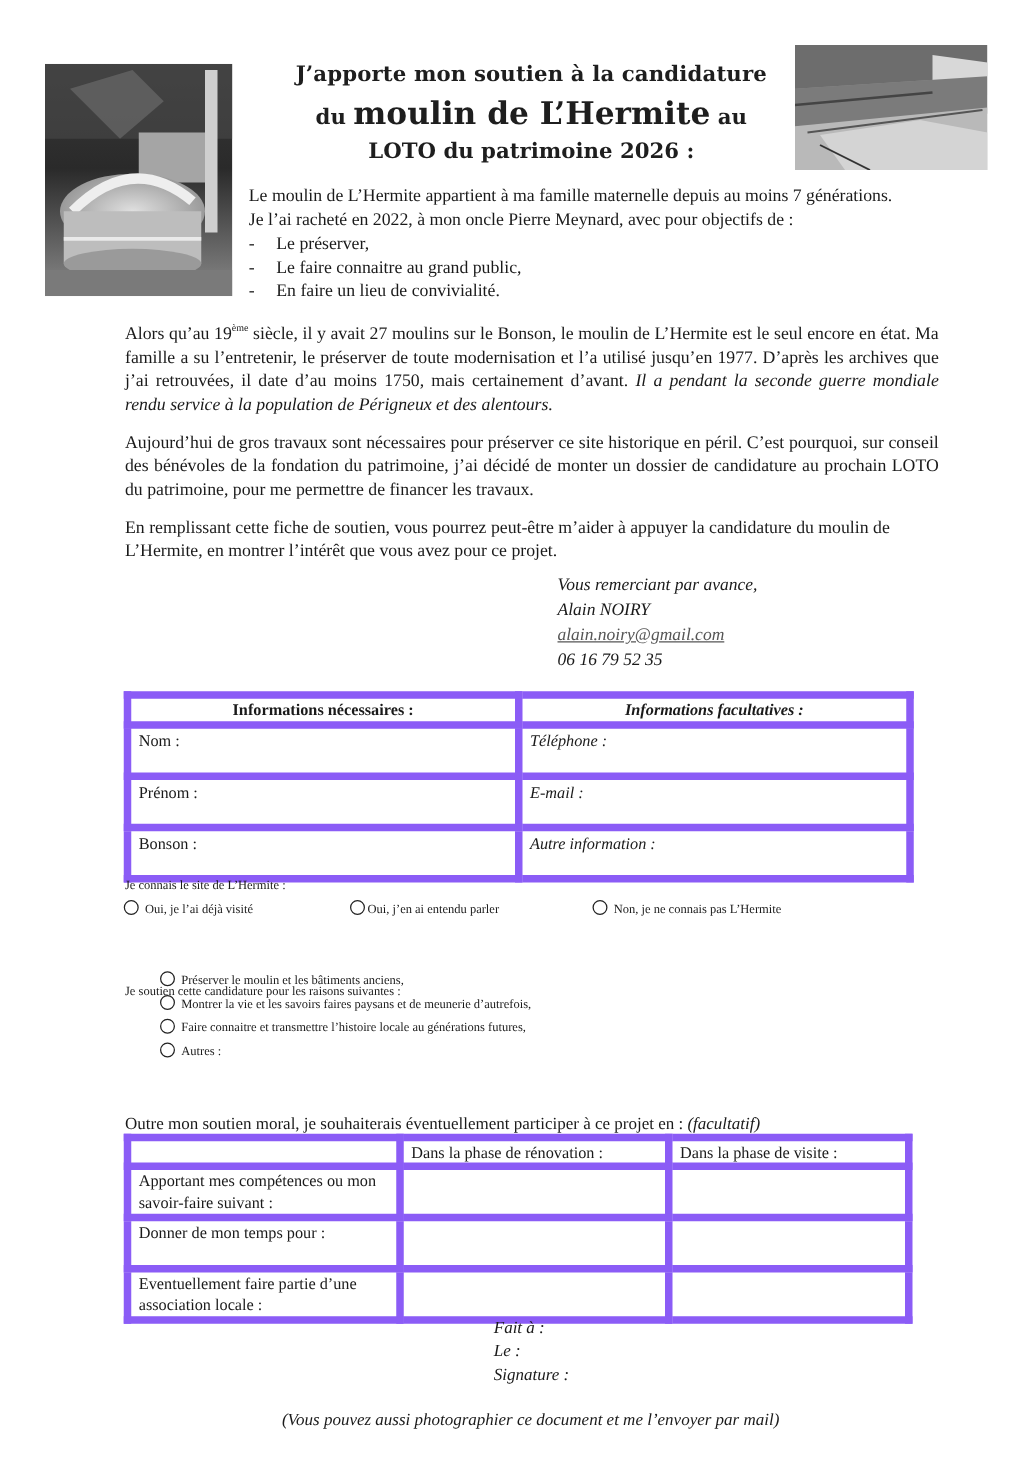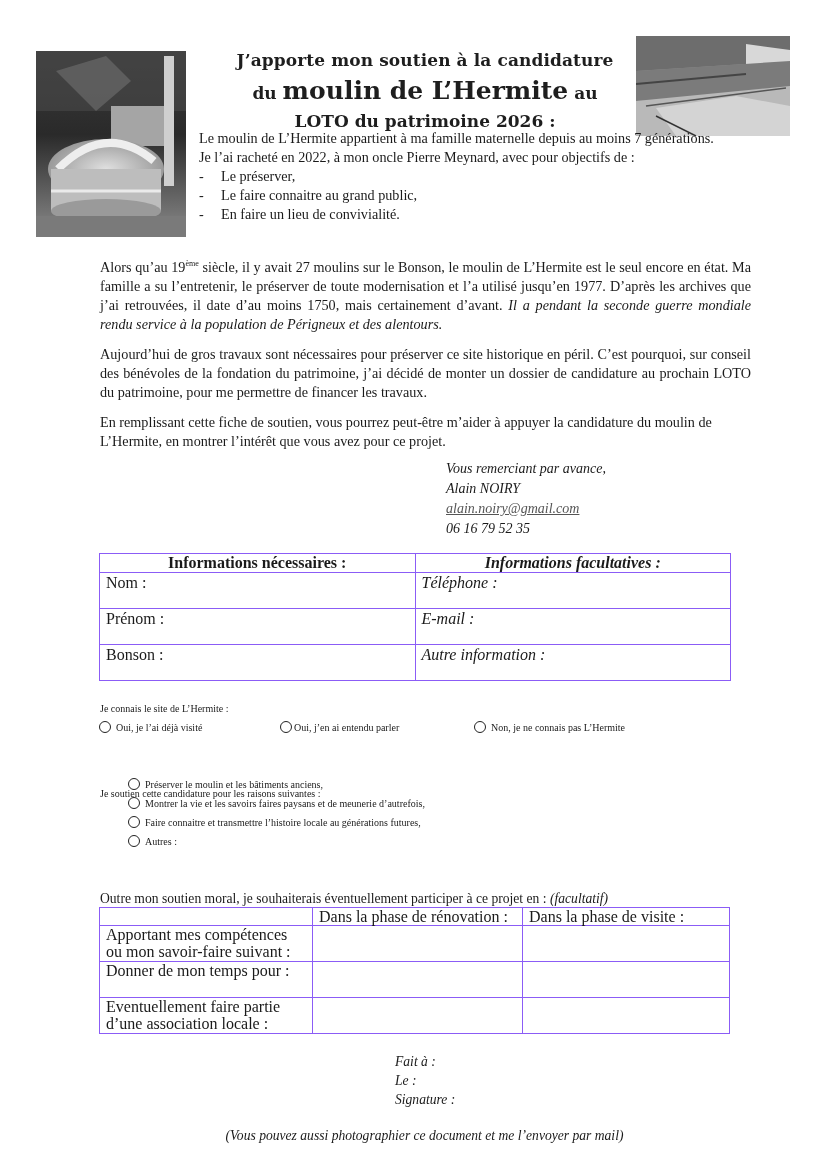--- a/index.html
+++ b/index.html
@@ -16,22 +16,22 @@
   .t3 { top: 111px; font-size: 17px; }
   .p { position: absolute; font-size: 14.2px; line-height: 19px; }
   .just { text-align: justify; text-align-last: left; }
   .ital { font-style: italic; }
   .dash { display: inline-block; width: 22px; }
   sup { font-size: 8px; line-height: 0; vertical-align: 6px; }
   .sig { position: absolute; left: 446px; font-style: italic; font-size: 14px; line-height: 20px; }
   .sig a { color: #555; text-decoration: underline; }
 
   table.grid { position: absolute; border-collapse: collapse; }
-  table.grid td, table.grid th { border: 1px solid #8b5cf6; padding: 0 6px;
-         font-size: 16px; font-weight: normal; vertical-align: top; text-align: left; }
+  table.grid td, table.grid th { border: 6px solid #8b5cf6; padding: 0 6px;
+         font-size: 13px; font-weight: normal; vertical-align: top; text-align: left; }
   table.info th { font-weight: bold; text-align: center; height: 18px; line-height: 18px; }
   table.info th.it { font-style: italic; }
   table.info td { height: 35px; line-height: 20px; }
   table.info td.it { font-style: italic; }
   table.help th { height: 17px; line-height: 17px; }
   table.help td { height: 35px; line-height: 17px; }
 
   .radio { display: inline-block; width: 12px; height: 12px; border: 1.6px solid #222;
            border-radius: 50%; vertical-align: -2px; margin-right: 5px; box-sizing: border-box; }
   .optline { position: absolute; font-size: 10px; line-height: 19px; white-space: nowrap; }
@@ -81,21 +81,21 @@
 </div>
 
 <div class="title t1">J’apporte mon soutien à la candidature</div>
 <div class="title t2">
   <span>du</span>
   <span class="big">moulin de L’Hermite</span>
   <span>au</span>
 </div>
 <div class="title t3">LOTO du patrimoine 2026 :</div>
 
-<div class="p" style="left:199px; top:129px; width:600px;">
+<div class="p" style="left:199px; top:148px; width:600px;">
   <div>Le moulin de L’Hermite appartient à ma famille maternelle depuis au moins 7 générations.</div>
   <div>Je l’ai racheté en 2022, à mon oncle Pierre Meynard, avec pour objectifs de :</div>
   <div><span class="dash">-</span><span>Le préserver,</span></div>
   <div><span class="dash">-</span><span>Le faire connaitre au grand public,</span></div>
   <div><span class="dash">-</span><span>En faire un lieu de convivialité.</span></div>
 </div>
 
 <div class="p just" style="left:100px; top:258px; width:651px;"><span>Alors qu’au 19</span><sup>ème</sup><span> siècle, il y avait 27 moulins sur le Bonson, le moulin de L’Hermite est le seul encore en état. Ma famille a su l’entretenir, le préserver de toute modernisation et l’a utilisé jusqu’en 1977. D’après les archives que j’ai retrouvées, il date d’au moins 1750, mais certainement d’avant. </span><span class="ital">Il a pendant la seconde guerre mondiale rendu service à la population de Périgneux et des alentours.</span></div>
 
 <div class="p just" style="left:100px; top:345px; width:651px;">Aujourd’hui de gros travaux sont nécessaires pour préserver ce site historique en péril. C’est pourquoi, sur conseil des bénévoles de la fondation du patrimoine, j’ai décidé de monter un dossier de candidature au prochain LOTO du patrimoine, pour me permettre de financer les travaux.</div>

